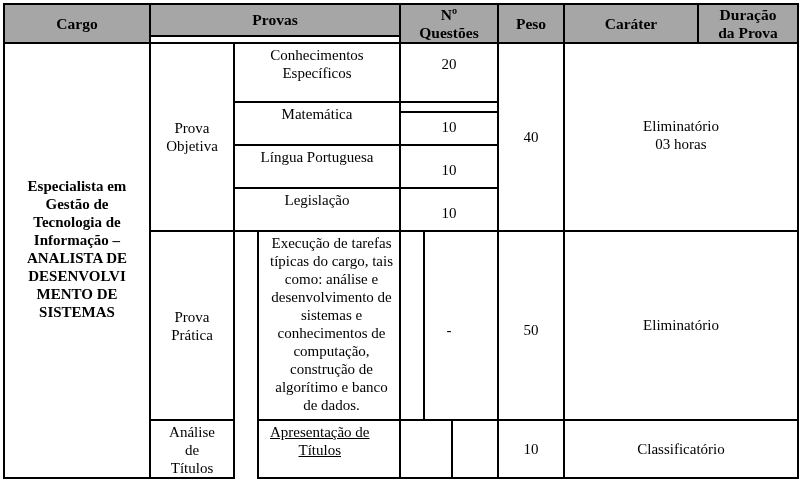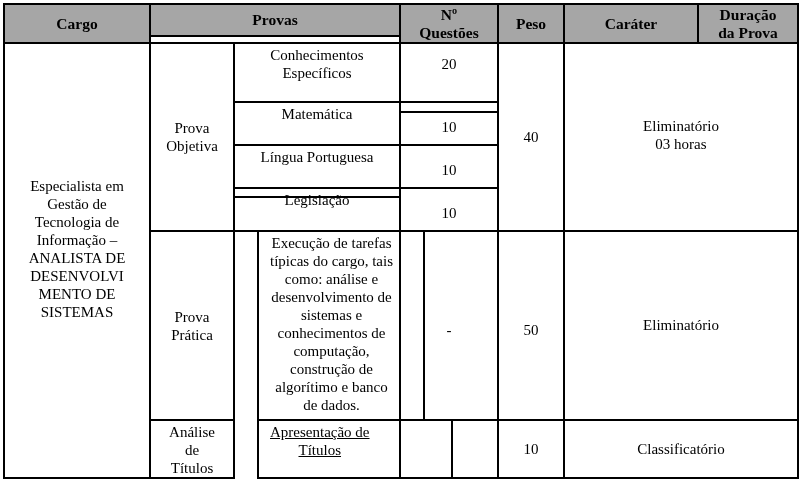--- a/index.html
+++ b/index.html
@@ -2,21 +2,21 @@
 <html><head>
 <meta charset="utf-8">
 <style>
   html, body { margin: 0; padding: 0; background: #ffffff; }
   body { width: 802px; height: 481px; position: relative; overflow: hidden;
          font-family: "Liberation Serif", "DejaVu Serif", serif; color: #000; }
   .cell { position: absolute; box-sizing: border-box; border: 2px solid #000;
           display: flex; align-items: center; justify-content: center; text-align: center;
           font-size: 15px; line-height: 18px; }
   .hdr { background: #a6a6a6; font-weight: bold; font-size: 15.5px; line-height: 18px; }
-  .bold { font-weight: normal; }
+  .bold { font-weight: bold; }
   .top { align-items: flex-start; }
   .left { justify-content: flex-start; text-align: center; margin-left: 24px; }
   .txt { display: block; white-space: pre-line; }
 </style>
 </head>
 <body>
 
 <div>
 
   <div class="cell hdr" style="left:3px;top:3px;width:148px;height:41px;">
@@ -64,21 +64,21 @@
     <span class="txt">20</span>
   </div>
 
   <div class="cell top" style="left:233px;top:101px;width:168px;height:45px;padding-top:2px;">
     <span class="txt">Matemática</span>
   </div>
   <div class="cell" style="left:399px;top:101px;width:100px;height:45px;padding-top:6px;">
     <span class="txt">10</span>
   </div>
 
-  <div class="cell top" style="left:233px;top:144px;width:168px;height:54px;padding-top:2px;font-family:Liberation Serif, serif;">
+  <div class="cell top" style="left:233px;top:144px;width:168px;height:45px;padding-top:2px;font-family:Liberation Serif, serif;">
     <span class="txt">Língua Portuguesa</span>
   </div>
   <div class="cell" style="left:399px;top:144px;width:100px;height:45px;padding-top:6px;">
     <span class="txt">10</span>
   </div>
 
   <div class="cell top" style="left:233px;top:187px;width:168px;height:45px;padding-top:2px;">
     <span class="txt">Legislação</span>
   </div>
   <div class="cell" style="left:399px;top:187px;width:100px;height:45px;padding-top:6px;">

